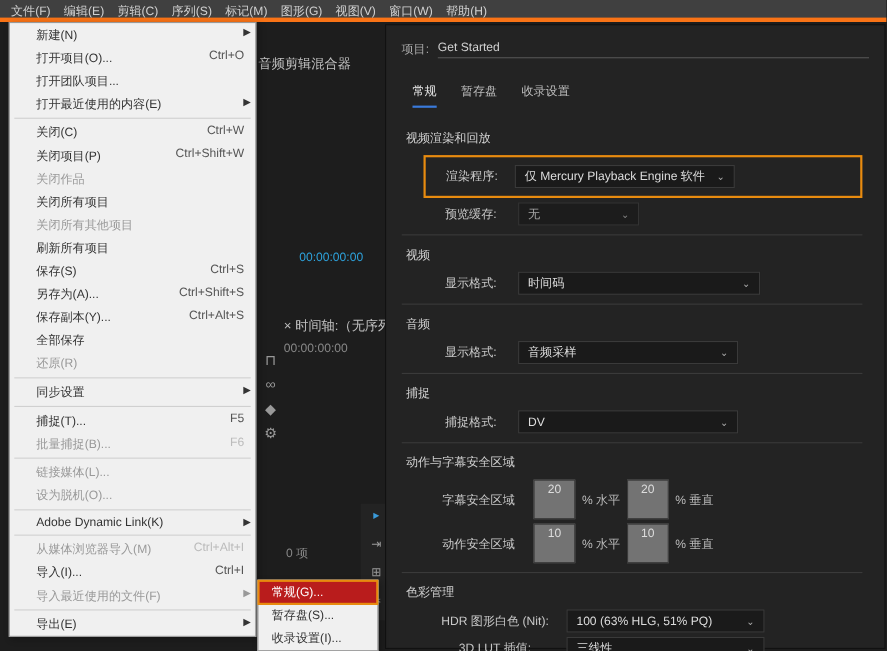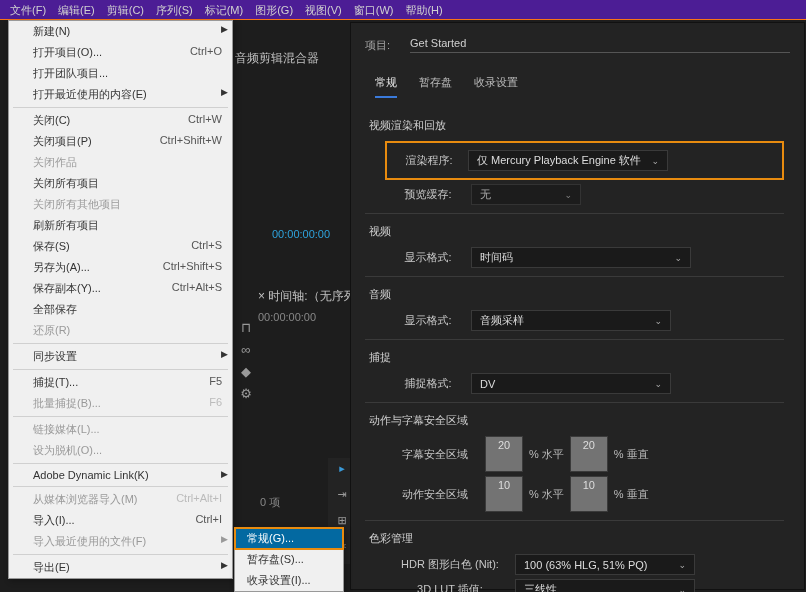--- a/index.html
+++ b/index.html
@@ -6,25 +6,25 @@
     body {
       font-family: "Microsoft YaHei", "PingFang SC", sans-serif;
       background: #1d1d1d;
       color: #c0c0c0;
       font-size: 11px;
       overflow: hidden;
       width: 806px;
       height: 592px;
     }
     .menubar {
-      background: #4c1d95;
+      background: #404040;
       display: flex;
       height: 20px;
       padding-left: 4px;
-      border-bottom: 1px solid #f97316;
+      border-bottom: 4px solid #f97316;
     }
     .menubar .menu-top {
       padding: 3px 6px;
       color: #d0d0d0;
       cursor: default;
     }
     .dropdown {
       position: absolute;
       top: 20px;
       left: 8px;
@@ -51,21 +51,21 @@
       top: 527px;
       left: 234px;
       width: 110px;
       background: #f0f0f0;
       border: 1px solid #999;
       box-shadow: 2px 2px 6px rgba(0,0,0,0.3);
       z-index: 100;
     }
     .submenu .menu-item { padding: 3px 12px; color: #333; }
     .submenu .menu-item.selected {
-      background: #0369a1;
+      background: #b91c1c;
       color: #fff;
       outline: 2px solid #e88b0f;
       outline-offset: -1px;
     }
     .panel-behind {
       position: absolute;
       top: 50px;
       left: 235px;
       color: #c0c0c0;
       font-size: 12px;
@@ -126,21 +126,21 @@
       flex-direction: column;
     }
     .dialog-title {
       padding: 8px 12px;
       background: #232323;
       color: #d8d8d8;
       font-size: 12px;
       border-bottom: 1px solid #111;
     }
     .dialog-body { padding: 14px 14px 6px 14px; flex: 1; display: flex; flex-direction: column; }
-    .proj-row { display: flex; align-items: center; gap: 20px; margin-bottom: 14px; }
+    .proj-row { display: flex; align-items: flex-start; gap: 8px; margin-bottom: 14px; }
     .proj-row .lbl { color: #a8a8a8; }
     .proj-row .val { color: #d0d0d0; border-bottom: 1px solid #555; padding-bottom: 3px; flex: 1; }
     .tabs { display: flex; gap: 22px; margin-top: 8px; margin-left: 10px; margin-bottom: 10px; }
     .tabs .tab { color: #bbb; padding-bottom: 6px; }
     .tabs .tab.active { color: #e8e8e8; border-bottom: 2px solid #3a7adb; }
     .scroll-area {
       flex: 1;
       overflow-y: auto;
       padding-right: 6px;
     }

